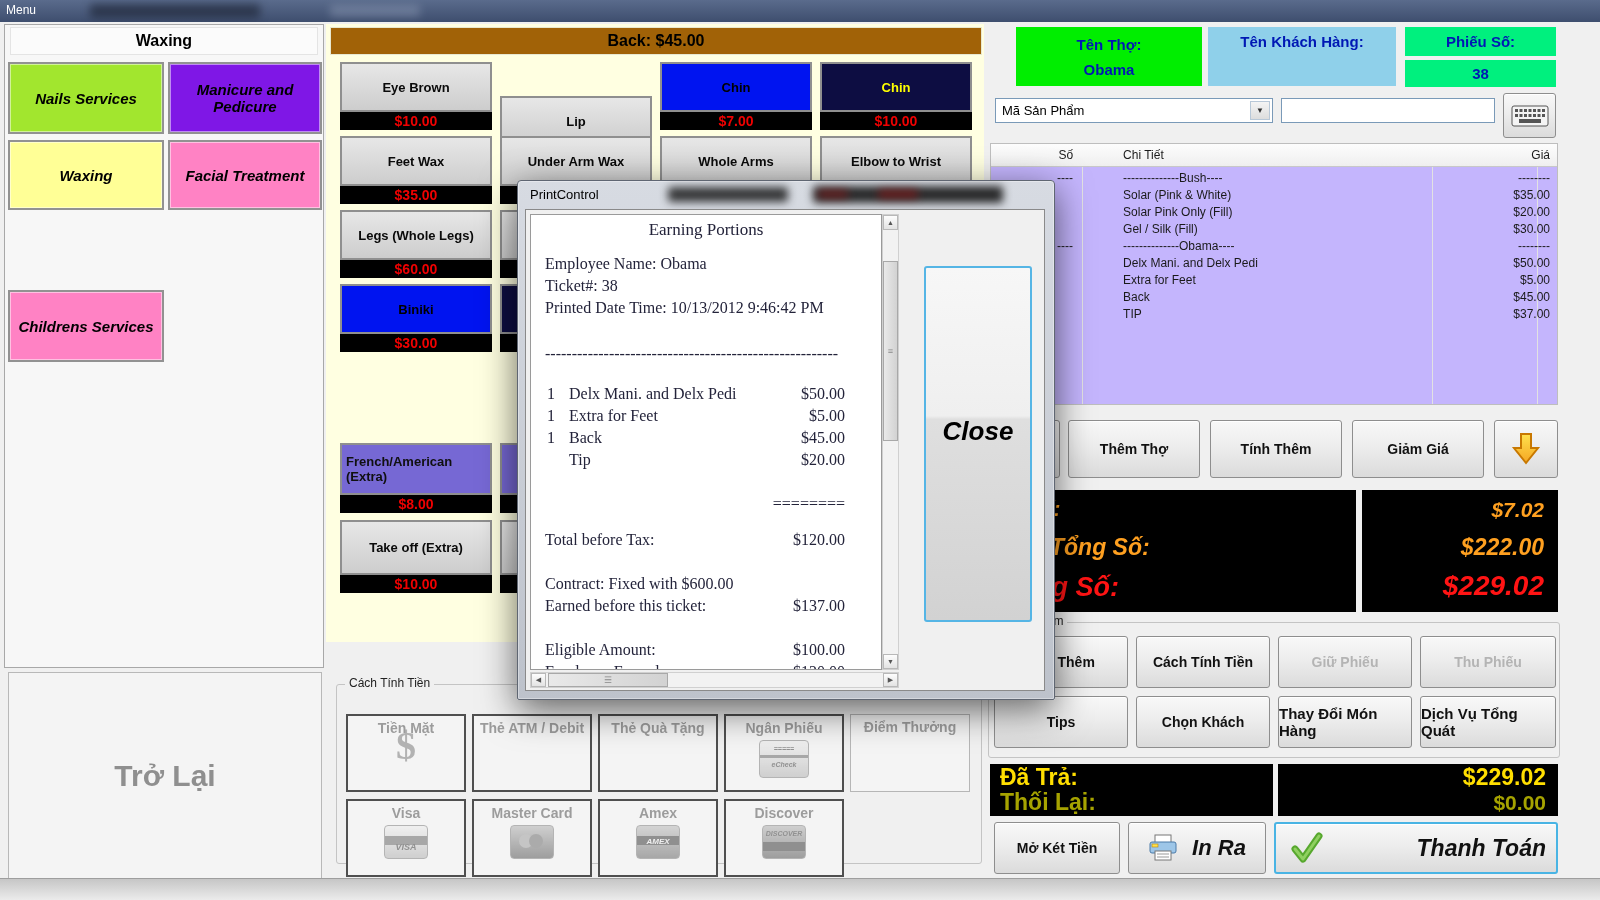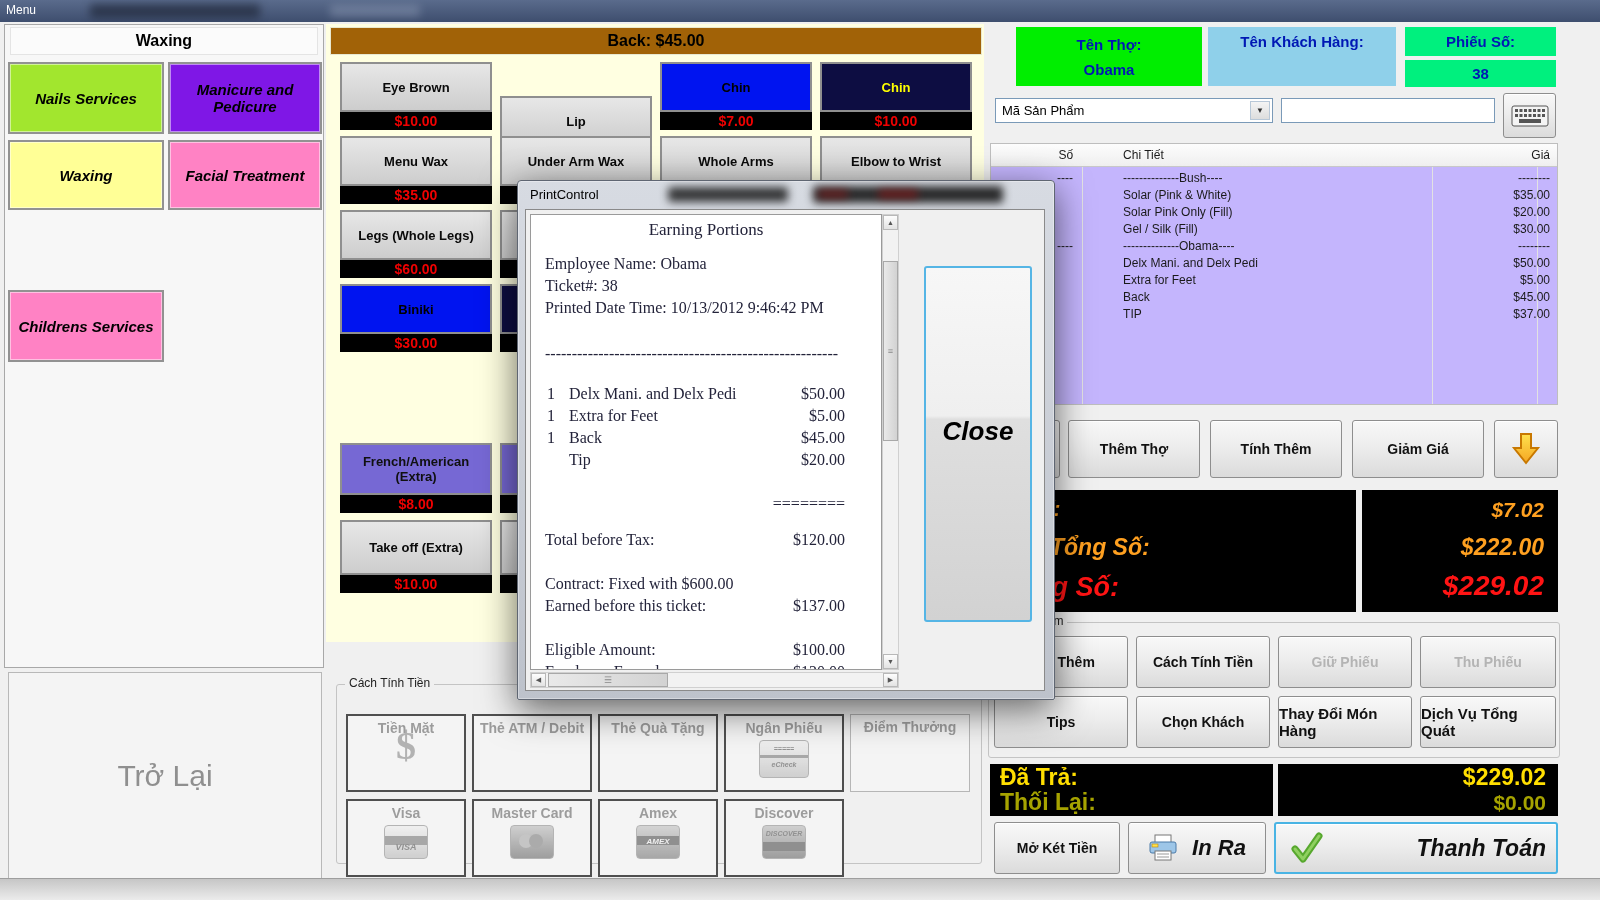--- a/index.html
+++ b/index.html
@@ -15,21 +15,21 @@
   .hdr{position:absolute;font-weight:bold;font-size:16px;color:#000;text-align:center;
     display:flex;align-items:center;justify-content:center;}
   
   .cat{position:absolute;border:2px solid #929292;box-shadow:inset 0 0 0 1px rgba(255,255,255,.5);
     display:flex;align-items:center;justify-content:center;text-align:center;
     font-weight:bold;font-style:italic;font-size:15px;color:#000;cursor:pointer;}
   
   .midpanel{position:absolute;left:326px;top:24px;width:658px;height:618px;background:#FFFFE1;}
   .svc{position:absolute;width:152px;}
   .svc-top{height:50px;border:2px solid #8F8F8F;background:linear-gradient(180deg,#E7E7E7,#CDCDCD);
-    display:flex;align-items:center;justify-content:center;text-align:center;
+    display:flex;align-items:center;justify-content:center;text-align:left;
     font-weight:bold;font-size:13px;color:#0A0A0A;padding:0 4px;box-sizing:border-box;}
   .svc-price{height:18px;background:#000;color:#F00000;font-weight:bold;font-size:14px;
     display:flex;align-items:center;justify-content:center;}
   .c-blue{background:#0014F0;color:#000;}
   .c-navy{background:#0D0D42;color:#FFFF00;}
   .c-purple{background:#7668D4;color:#101010;}
   
   .infobox{position:absolute;display:flex;flex-direction:column;align-items:center;justify-content:center;
     font-weight:bold;font-size:15px;color:#0018B4;text-align:center;}
   .combo{position:absolute;background:#fff;border:1px solid #7A9AB8;font-size:13px;color:#000;
@@ -121,21 +121,21 @@
       <span>Waxing</span>
     </div>
   <div class="cat" style="left:168px;top:140px;width:150px;height:66px;background:#FF82C4;">
       <span>Facial Treatment</span>
     </div>
   <div class="cat" style="left:8px;top:290px;width:152px;height:68px;background:#FF82C4;">
       <span>Childrens Services</span>
     </div>
 
   <div class="panel-border" style="left:8px;top:672px;width:312px;height:206px;background:#F4F4F4;border-color:#B8B8B8;display:flex;align-items:center;justify-content:center;">
-    <span style="font-size:30px;color:#8F8F8F;">Trở Lại</span>
+    <span style="font-size:30px;color:#8F8F8F;font-weight:bold;">Trở Lại</span>
   </div>
 
   <div class="midpanel"></div>
   <div class="hdr" style="left:330px;top:27px;width:650px;height:26px;background:#a16207;border:1px solid #E8E8D0;">Back: $45.00</div>
 
   <div class="svc" style="left:340px;top:62px;">
     <div class="svc-top">Eye Brown</div>
     <div class="svc-price">$10.00</div>
   </div>
   <div class="svc" style="left:500px;top:62px;margin-top:34px;">
@@ -145,21 +145,21 @@
   <div class="svc" style="left:660px;top:62px;">
     <div class="svc-top c-blue">Chin</div>
     <div class="svc-price">$7.00</div>
   </div>
   <div class="svc" style="left:820px;top:62px;">
     <div class="svc-top c-navy">Chin</div>
     <div class="svc-price">$10.00</div>
   </div>
 
   <div class="svc" style="left:340px;top:136px;">
-    <div class="svc-top">Menu Wax</div>
+    <div class="svc-top">Feet Wax</div>
     <div class="svc-price">$35.00</div>
   </div>
   <div class="svc" style="left:500px;top:136px;">
     <div class="svc-top">Under Arm Wax</div>
     <div class="svc-price"></div>
   </div>
   <div class="svc" style="left:660px;top:136px;">
     <div class="svc-top">Whole Arms</div>
     <div class="svc-price"></div>
   </div>

